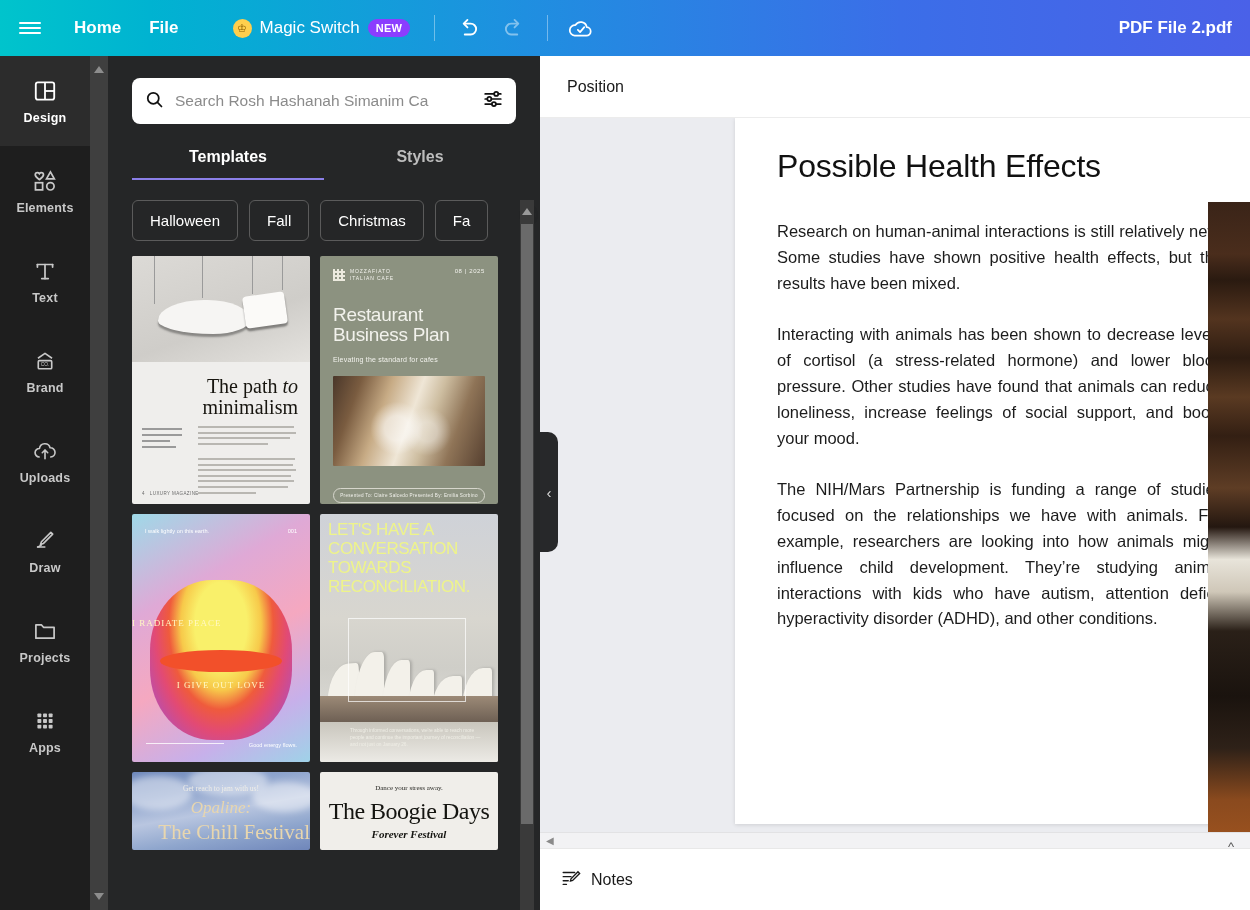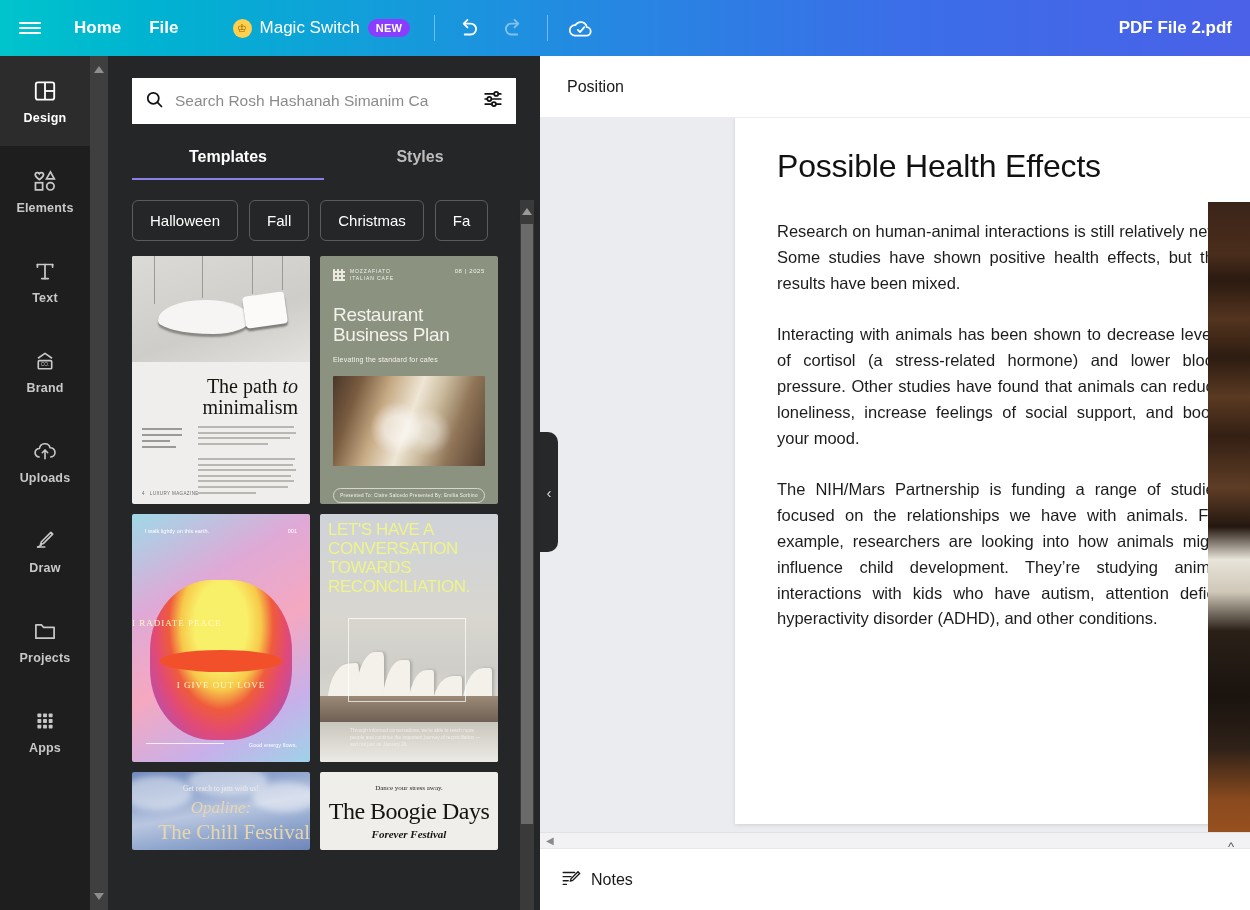--- a/index.html
+++ b/index.html
@@ -62,21 +62,21 @@
   .rail-scroll .arrow-down { bottom:10px; border-top:7px solid #8d8d8d; }
 
   
   .panel {
     position:absolute; top:56px; left:108px; width:432px; height:854px;
     background:#252627; overflow:hidden;
   }
   .search-row { padding:22px 24px 0 24px; }
   .search-box {
     display:flex; align-items:center; gap:10px; background:#fff;
-    border-radius:0; height:46px; padding:0 12px;
+    border-radius:8px; height:46px; padding:0 12px;
   }
   .search-input {
     flex:1; border:none; outline:none; font-size:15.5px; color:#111;
     font-family:"Liberation Sans", sans-serif; min-width:0;
   }
   .search-input::placeholder { color:#8b8b8b; }
   .tabs { display:flex; padding:0 24px; margin-top:14px; }
   .tab {
     flex:1; text-align:center; font-size:16px; font-weight:700; color:#bdbdbd;
     padding:10px 0 12px 0; cursor:pointer; border-bottom:2px solid transparent;

